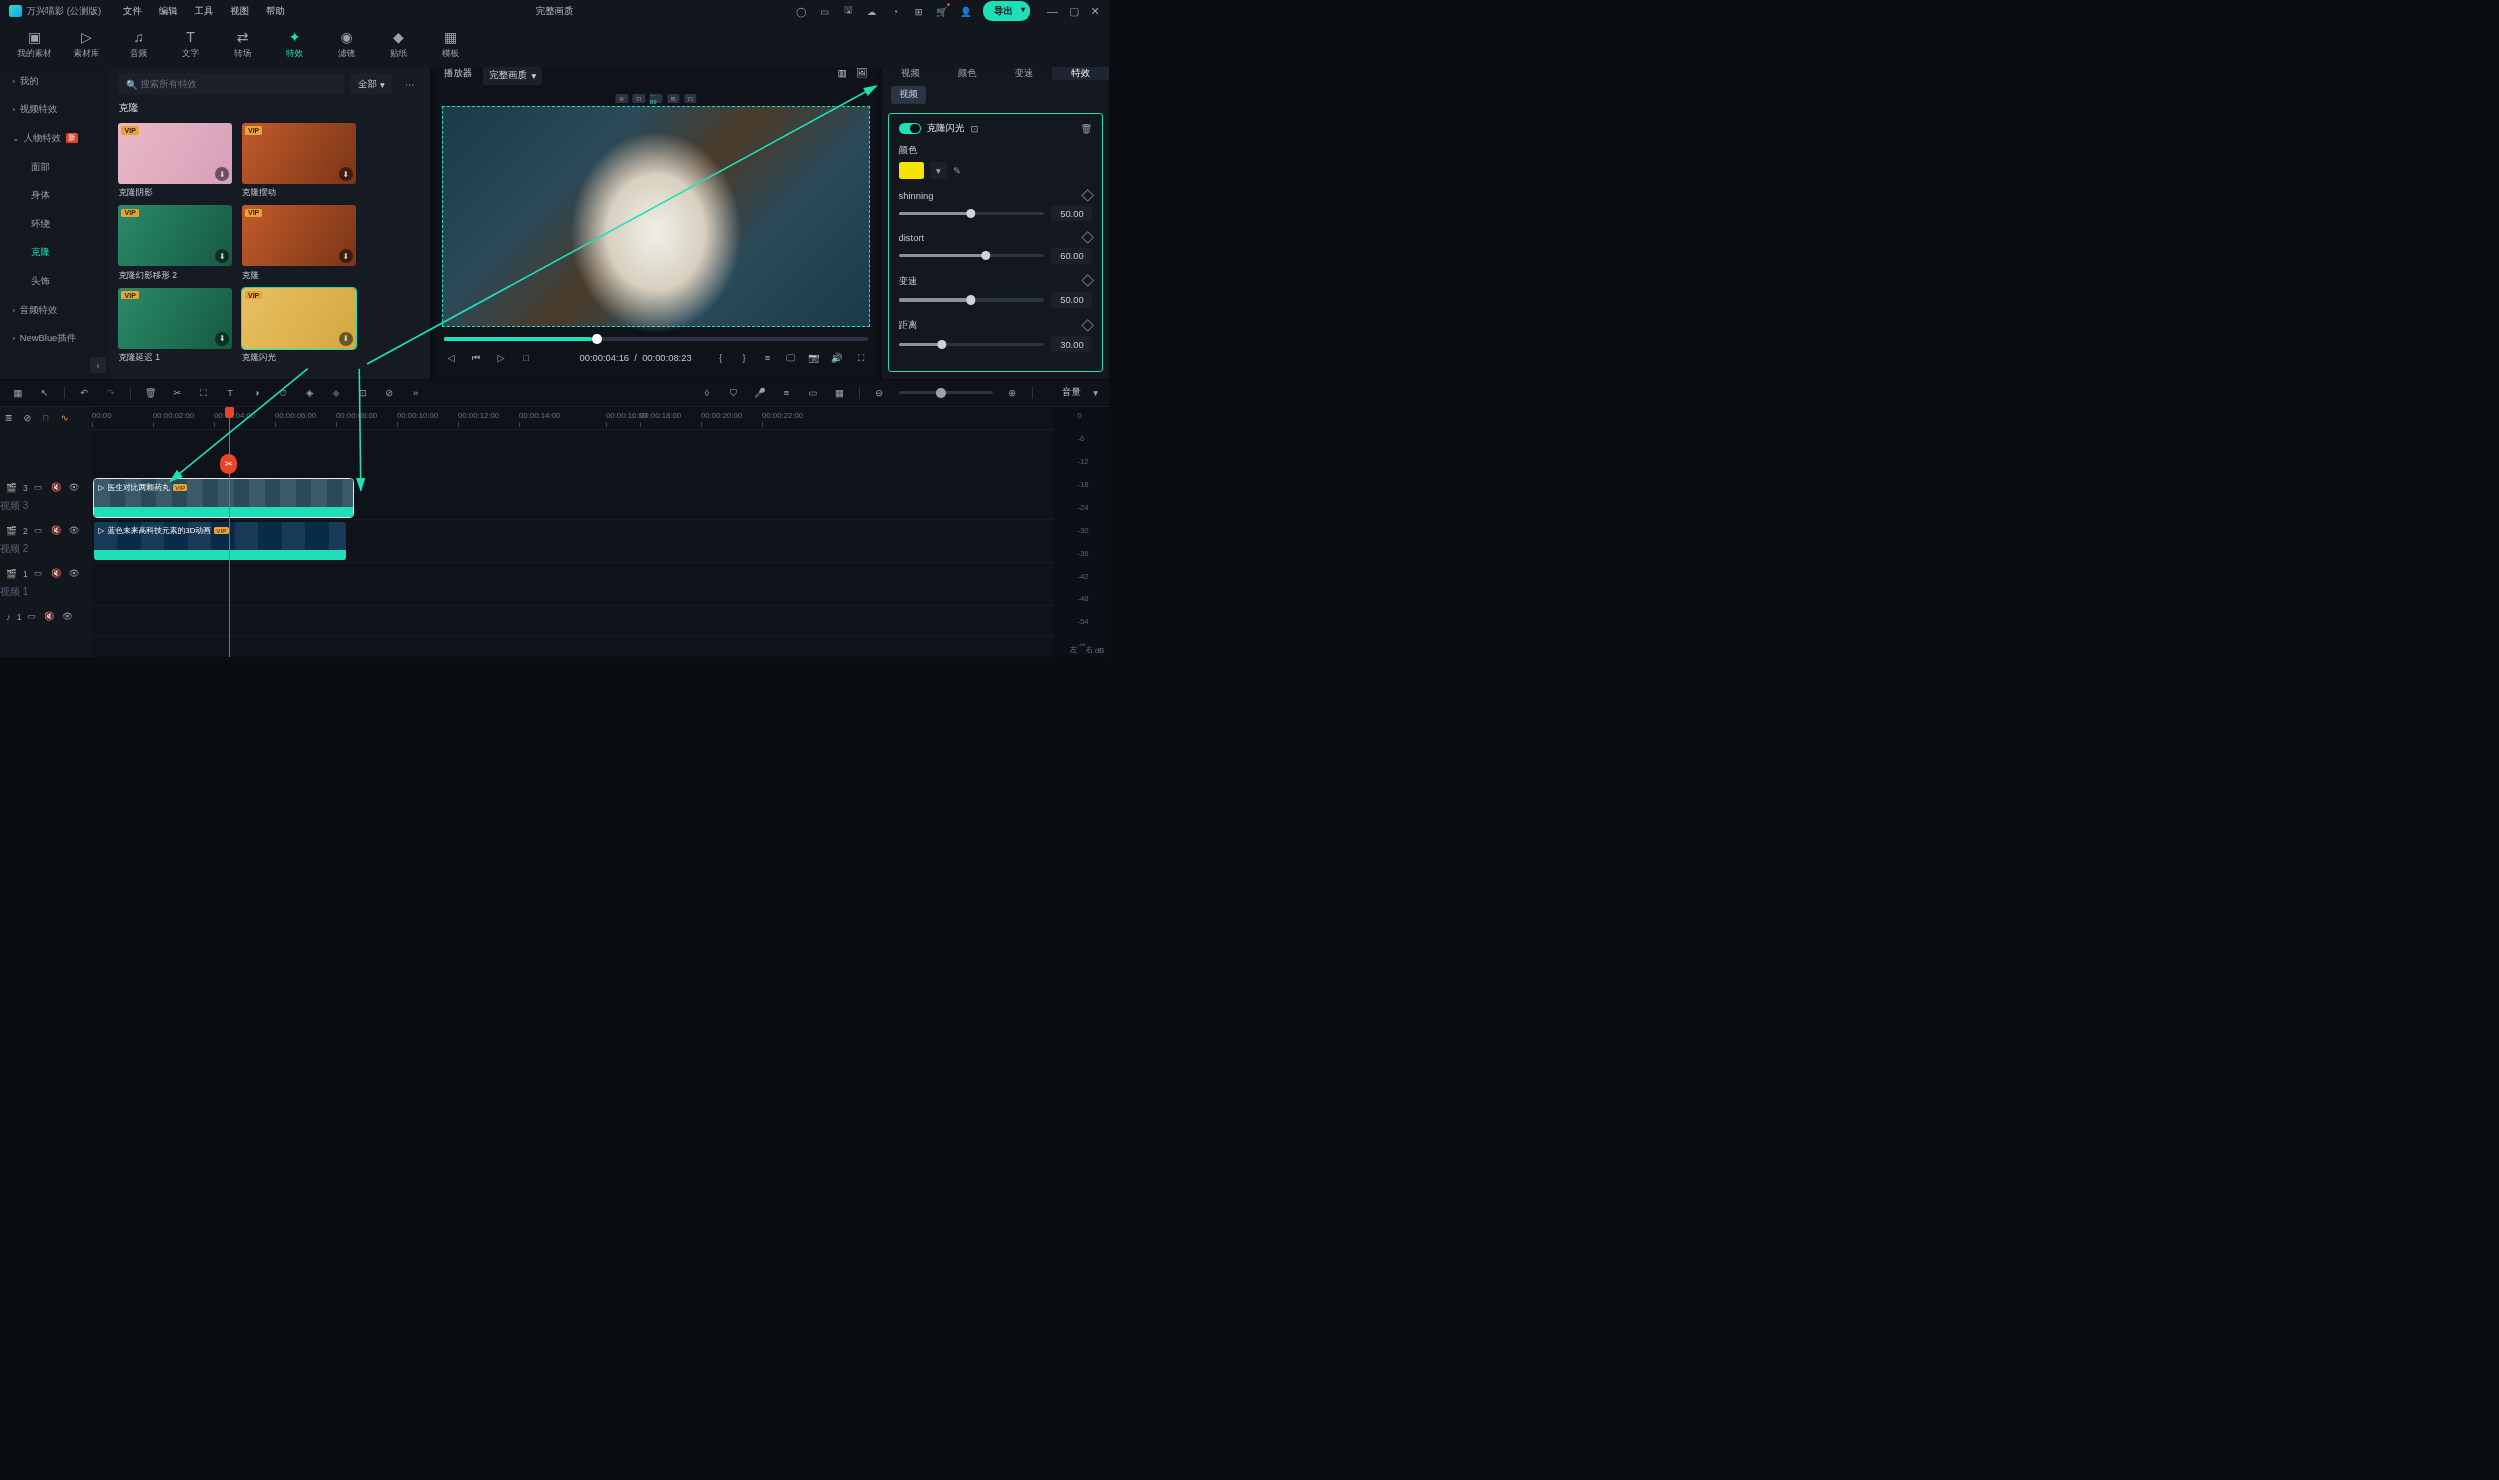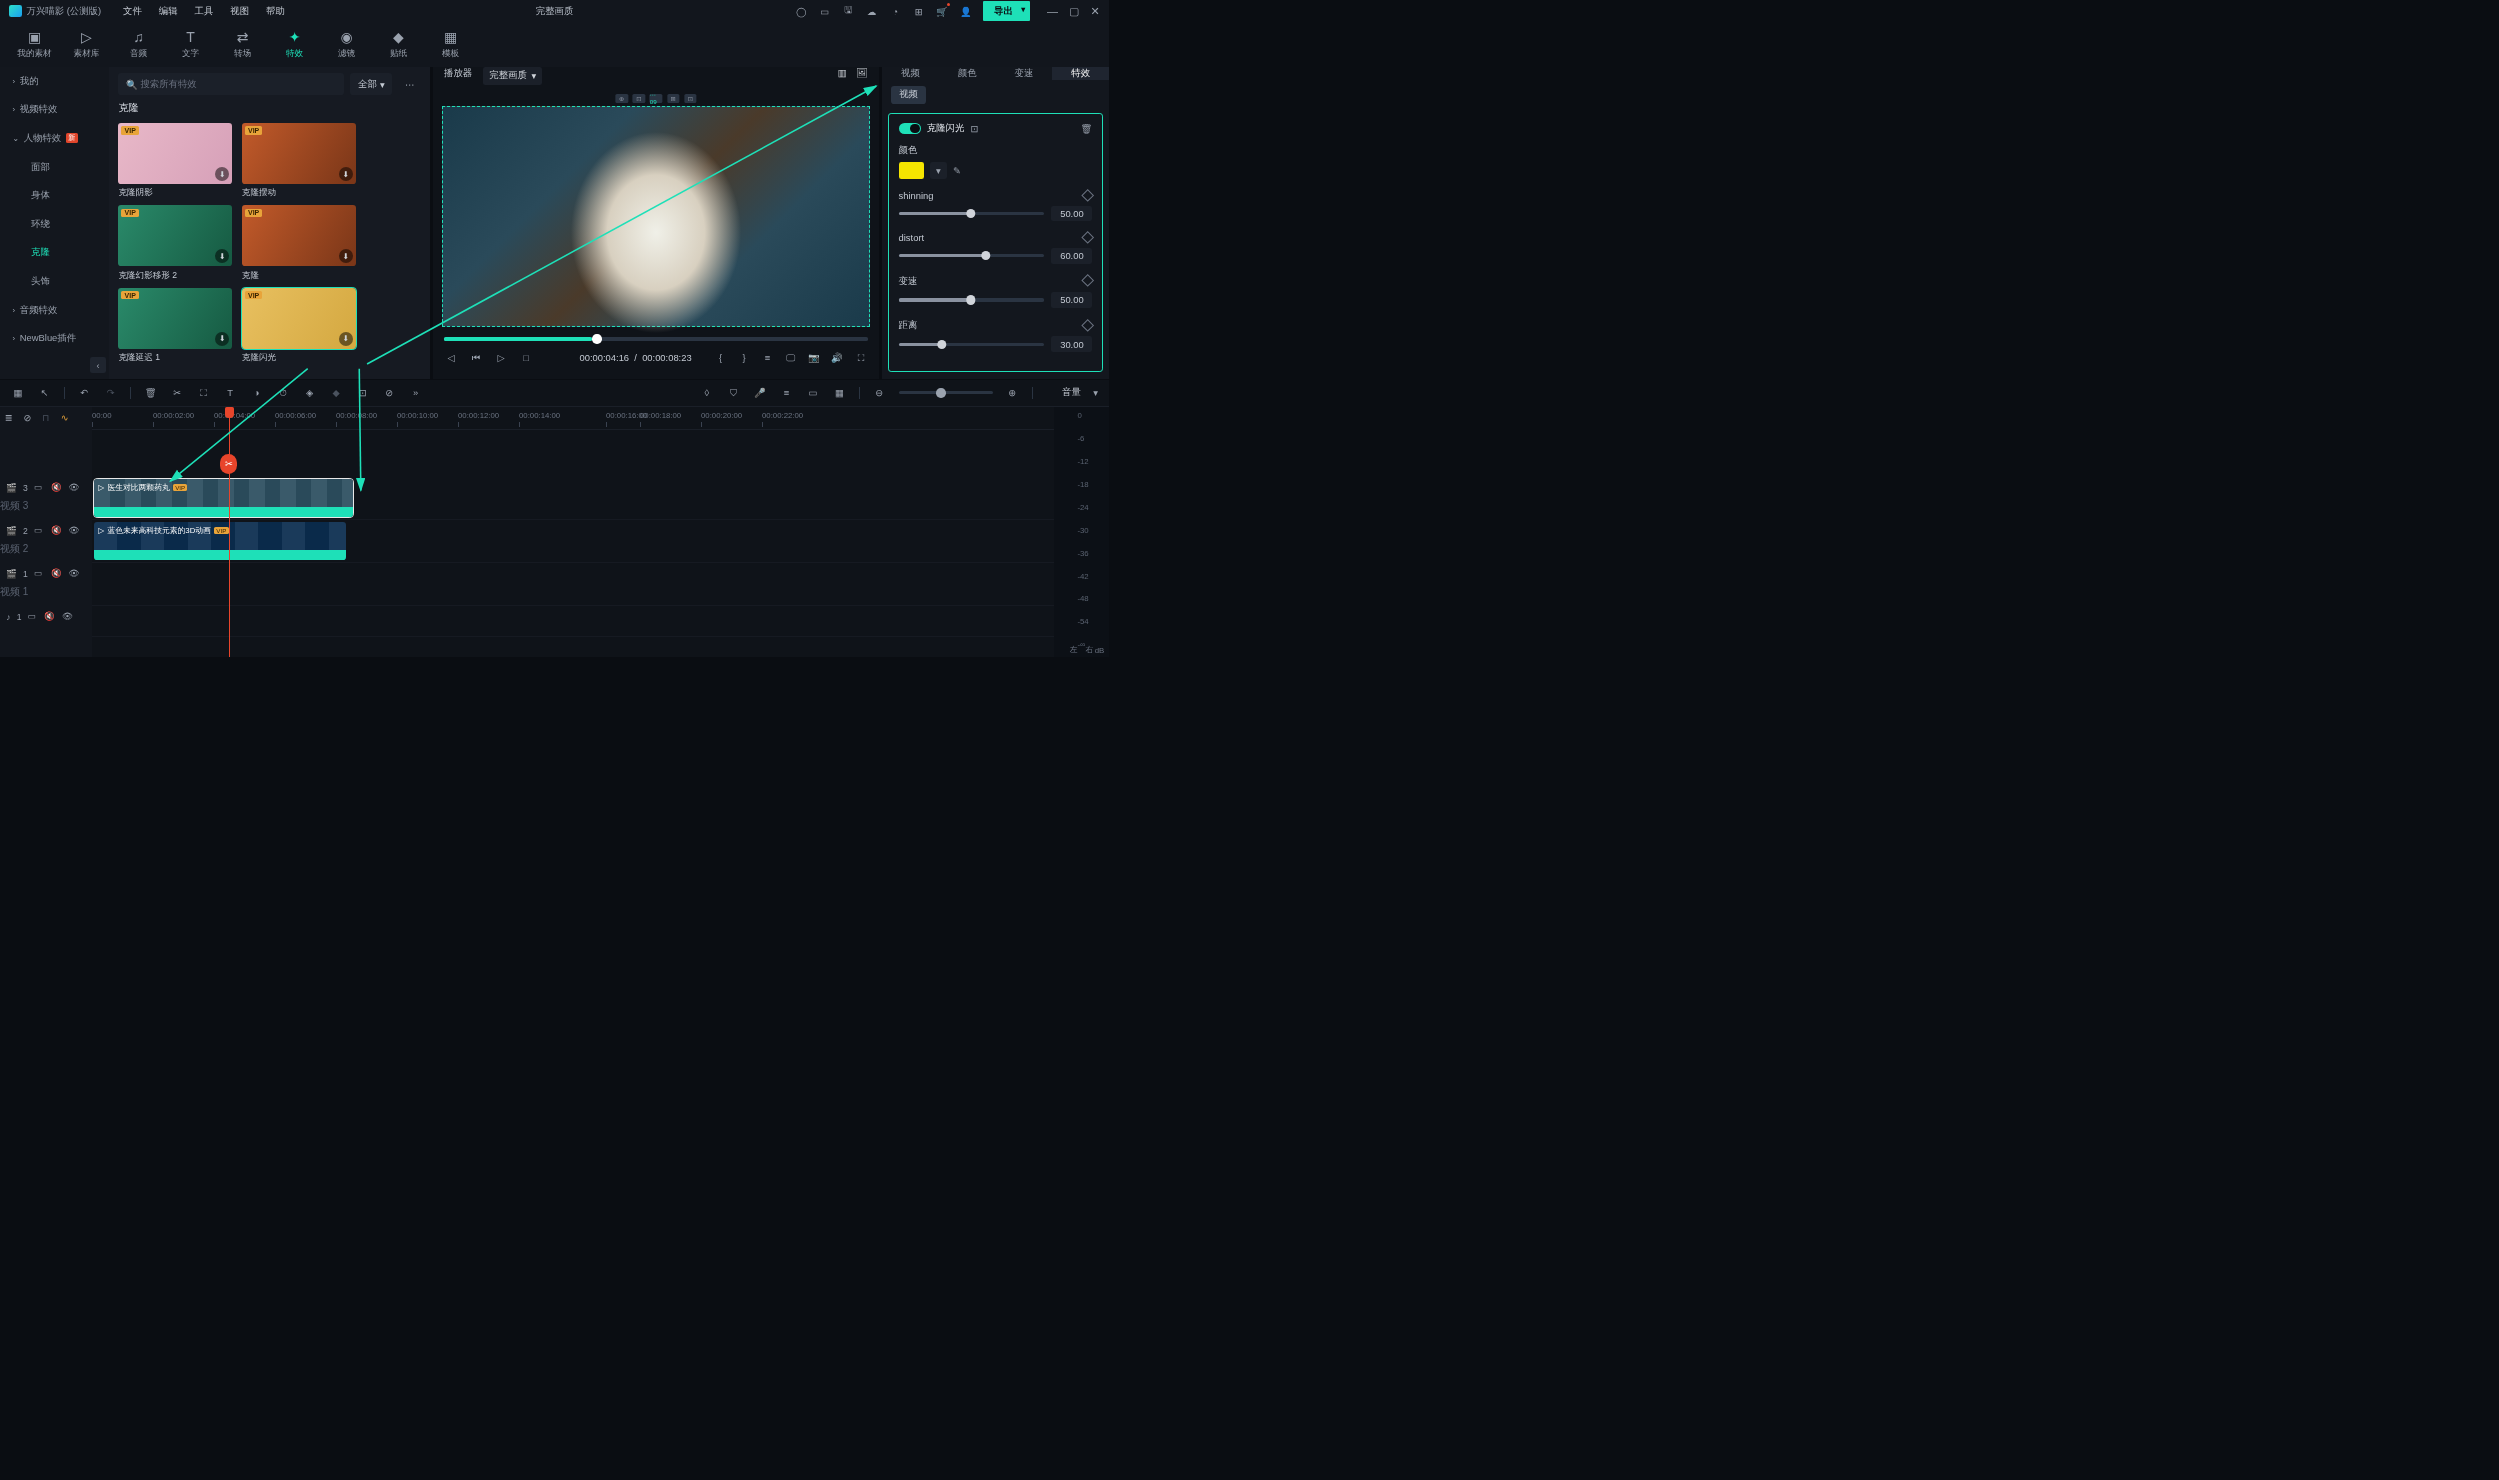--- a/index.html
+++ b/index.html
@@ -7,21 +7,21 @@
 
 
 .titlebar { height:22px; display:flex; align-items:center; padding:0 9.4px; background:#12161d; }
 .titlebar .logo { width:12.5px; height:12.5px; border-radius:2.3px; background:linear-gradient(135deg,#2de0c8,#1a9ef0); margin-right:4.7px;}
 .titlebar .app { color:#9aa2ae; font-size:9.4px; }
 .titlebar .menus { display:flex; gap:17px; margin-left:22px; }
 .titlebar .menus span { color:#c4cad3; cursor:pointer; }
 .titlebar .center { position:absolute; left:50%; transform:translateX(-50%); color:#b8bfc9;}
 .titlebar .right { margin-left:auto; display:flex; align-items:center; gap:11px; }
 .titlebar .ic { width:12.5px; height:12.5px; color:#9aa2ae; cursor:pointer; display:flex; align-items:center; justify-content:center;}
-.titlebar .export { background:#1ee0b8; color:#0a0d12; padding:3.1px 17px 3.1px 11px; border-radius:1px; font-weight:bold; position:relative; cursor:pointer;}
+.titlebar .export { background:#1ee0b8; color:#0a0d12; padding:3.1px 17px 3.1px 11px; border-radius:9px; font-weight:bold; position:relative; cursor:pointer;}
 .titlebar .export::after { content:"▾"; position:absolute; right:4.7px; font-size:7.8px; }
 .winctl { display:flex; gap:11px; margin-left:6.2px;}
 .winctl span { color:#9aa2ae; cursor:pointer; font-size:11px;}
 
 
 .mediatabs { height:45px; display:flex; align-items:center; gap:11px; padding:0 14px; background:#12161d;}
 .mtab { display:flex; flex-direction:column; align-items:center; gap:3.1px; width:41px; color:#9aa2ae; cursor:pointer; font-size:8.6px;}
 .mtab.active { color:#1ee0b8;}
 .mtab .mico { width:15.6px; height:15.6px; display:flex; align-items:center; justify-content:center; font-size:14px;}
 

